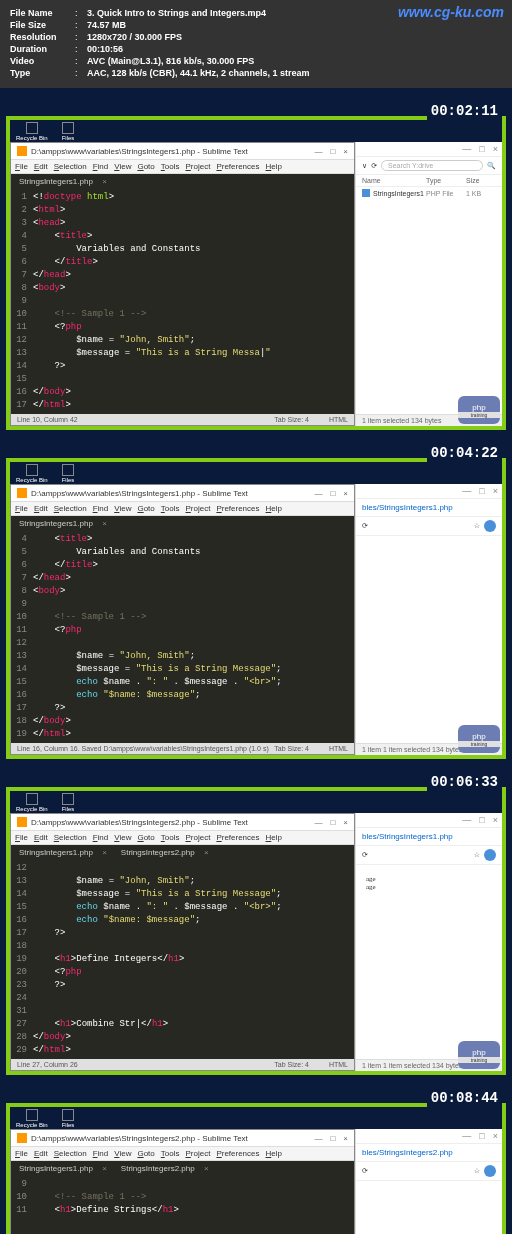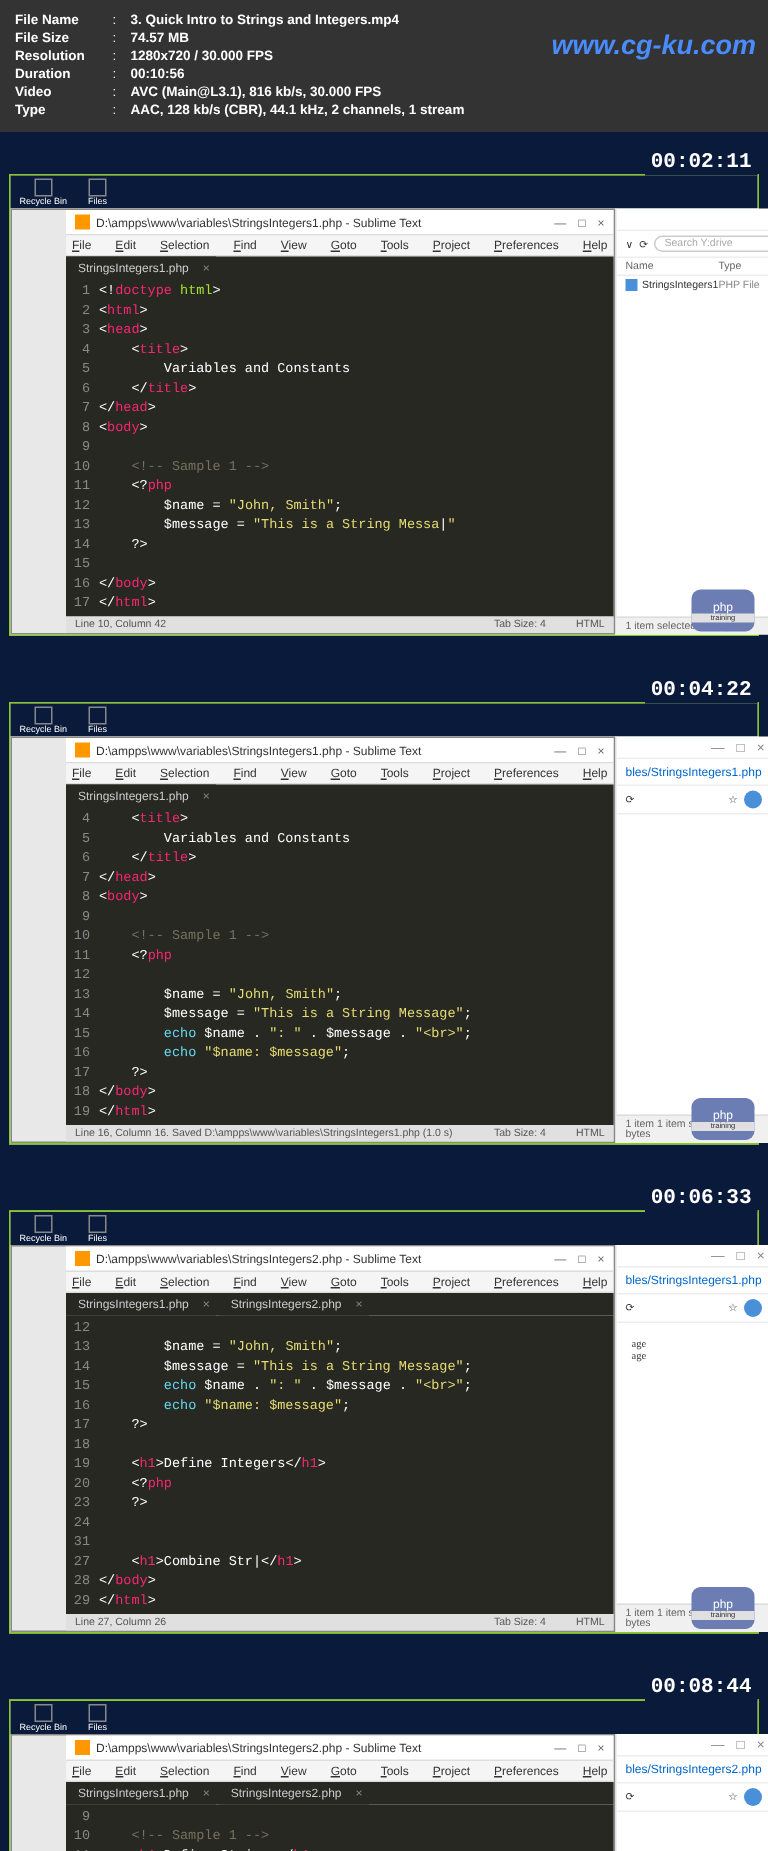--- a/index.html
+++ b/index.html
@@ -2,33 +2,33 @@
 <html><head>
 <meta charset="utf-8">
 <style>
 * { margin: 0; padding: 0; box-sizing: border-box; }
 body { width: 512px; background: #0a1a3a; font-family: Arial, sans-serif; font-size: 9px; color: #fff; }
 .header { background: #333; padding: 8px 10px; position: relative; }
 .header-row { display: flex; margin-bottom: 2px; font-size: 9px; align-items: flex-end; }
 .header-label { width: 65px; font-weight: bold; }
 .header-sep { width: 12px; }
 .header-val { flex: 1; font-weight: bold; }
-.watermark-top { position: absolute; top: 20px; right: 8px; color: #4a8cff; font-size: 18px; font-weight: bold; font-style: italic; }
-.panel { margin: 6px 6px 16px 6px; border: 1px solid #84cc16; background: #fff; position: relative; }
+.watermark-top { position: absolute; top: 4px; right: 8px; color: #4a8cff; font-size: 14px; font-weight: bold; font-style: italic; }
+.panel { margin: 6px 6px 0 6px; border: 4px solid #84cc16; background: #fff; position: relative; }
 .timestamp { position: absolute; top: -18px; right: 0; color: #fff; font-family: 'Courier New', monospace; font-size: 14px; font-weight: bold; background: #0a1a3a; padding: 1px 4px; }
 .desktop-bar { background: #0a1a3a; height: 22px; display: flex; align-items: center; padding: 0 6px; gap: 14px; }
 .desk-icon { display: flex; flex-direction: column; align-items: center; font-size: 6px; color: #fff; }
 .desk-icon-box { width: 12px; height: 12px; border: 1px solid #888; margin-bottom: 1px; }
 .editor-wrap { display: flex; }
-.editor-main { flex: 0 0 345px; border: 1px solid #888; background: #e8e8e8; padding-left: 36px; }
+.editor-main { flex: 0 0 345px; border: 1px solid #888; background: #e8e8e8; }
 .titlebar { background: #fff; color: #333; padding: 3px 6px; font-size: 8px; display: flex; align-items: center; border-bottom: 1px solid #ddd; }
 .title-icon { width: 10px; height: 10px; background: #ff9800; margin-right: 4px; }
 .titlebar-text { flex: 1; }
 .win-btns { display: flex; gap: 8px; color: #666; }
-.menubar { background: #f5f5f5; color: #333; padding: 2px 4px; font-size: 8px; display: flex; gap: 16px; border-bottom: 1px solid #ddd; }
+.menubar { background: #f5f5f5; color: #333; padding: 2px 4px; font-size: 8px; display: flex; gap: 6px; border-bottom: 1px solid #ddd; }
 .menubar span:first-letter { text-decoration: underline; }
 .tabs { background: #272822; padding: 0; display: flex; }
 .tab { background: #272822; color: #ccc; padding: 3px 18px 3px 8px; font-size: 8px; position: relative; }
 .tab::after { content: '×'; position: absolute; right: 4px; color: #888; }
 .tab-second { margin-left: 2px; }
 .code { background: #272822; font-family: 'Courier New', monospace; font-size: 9px; line-height: 13px; padding: 2px 0; min-height: 140px; }
 .code-line { display: flex; }
 .ln { width: 22px; text-align: right; padding-right: 6px; color: #888; }
 .cl { flex: 1; white-space: pre; }
 .t-tag { color: #f92672; }

